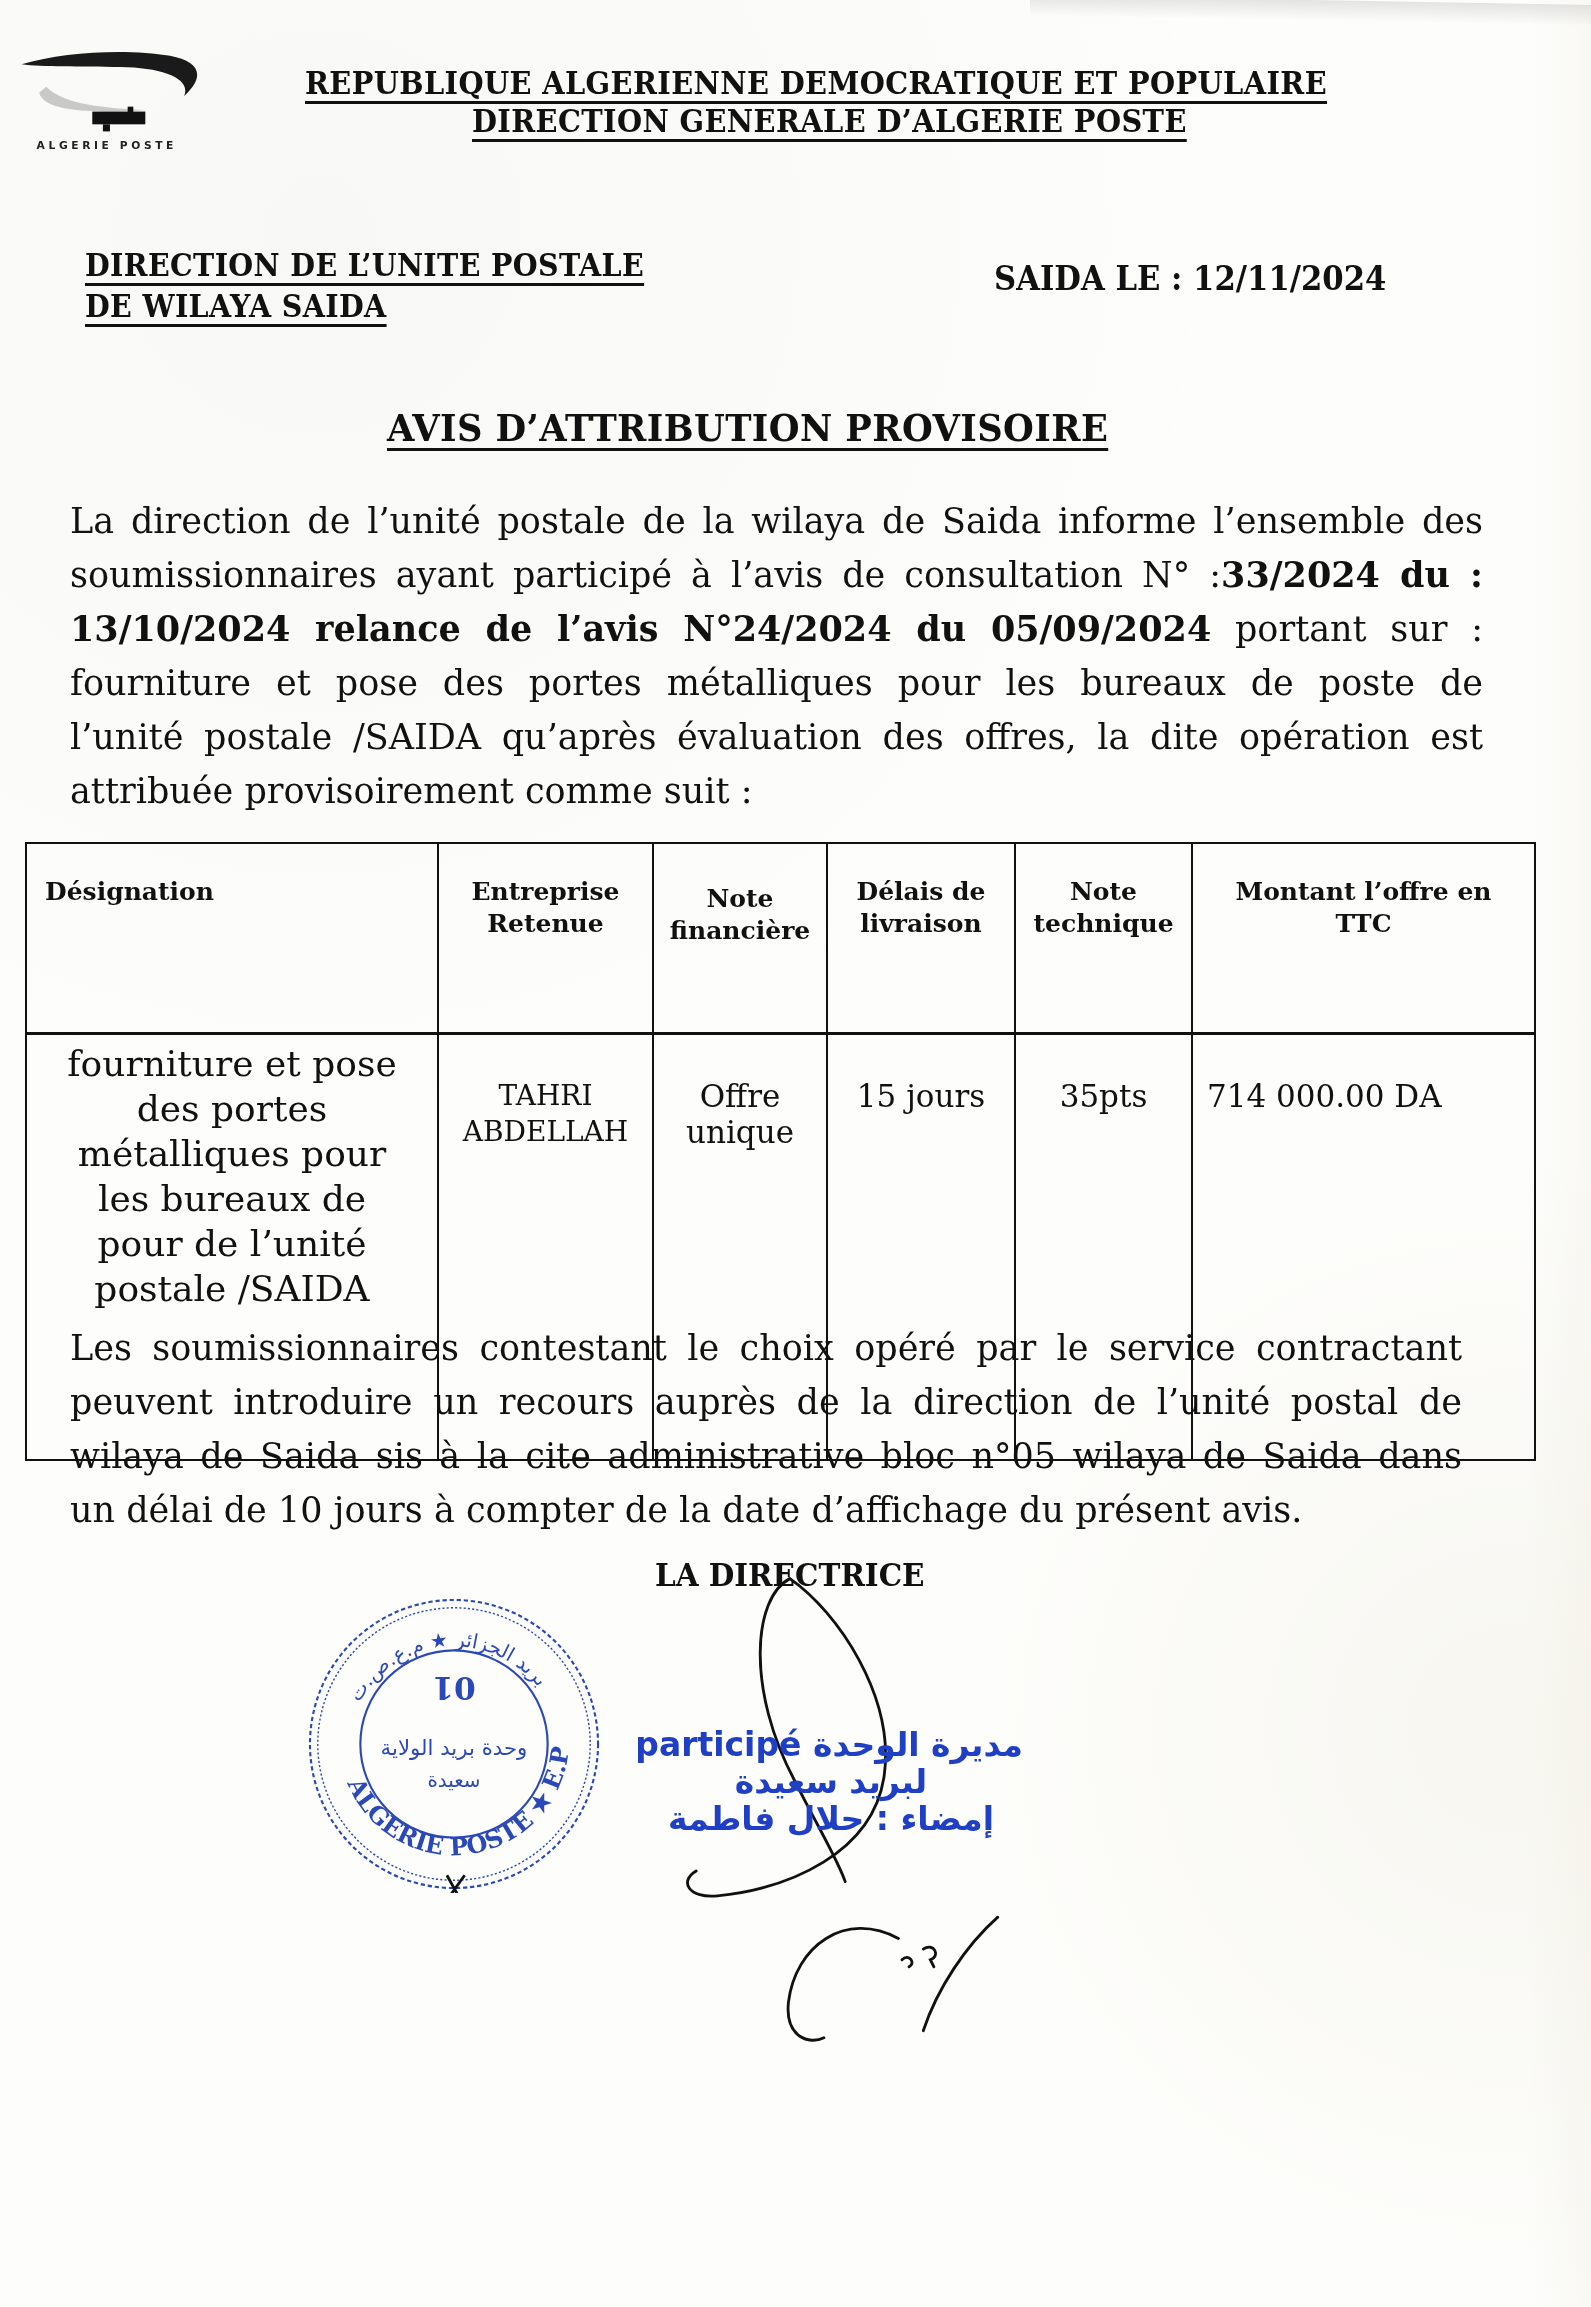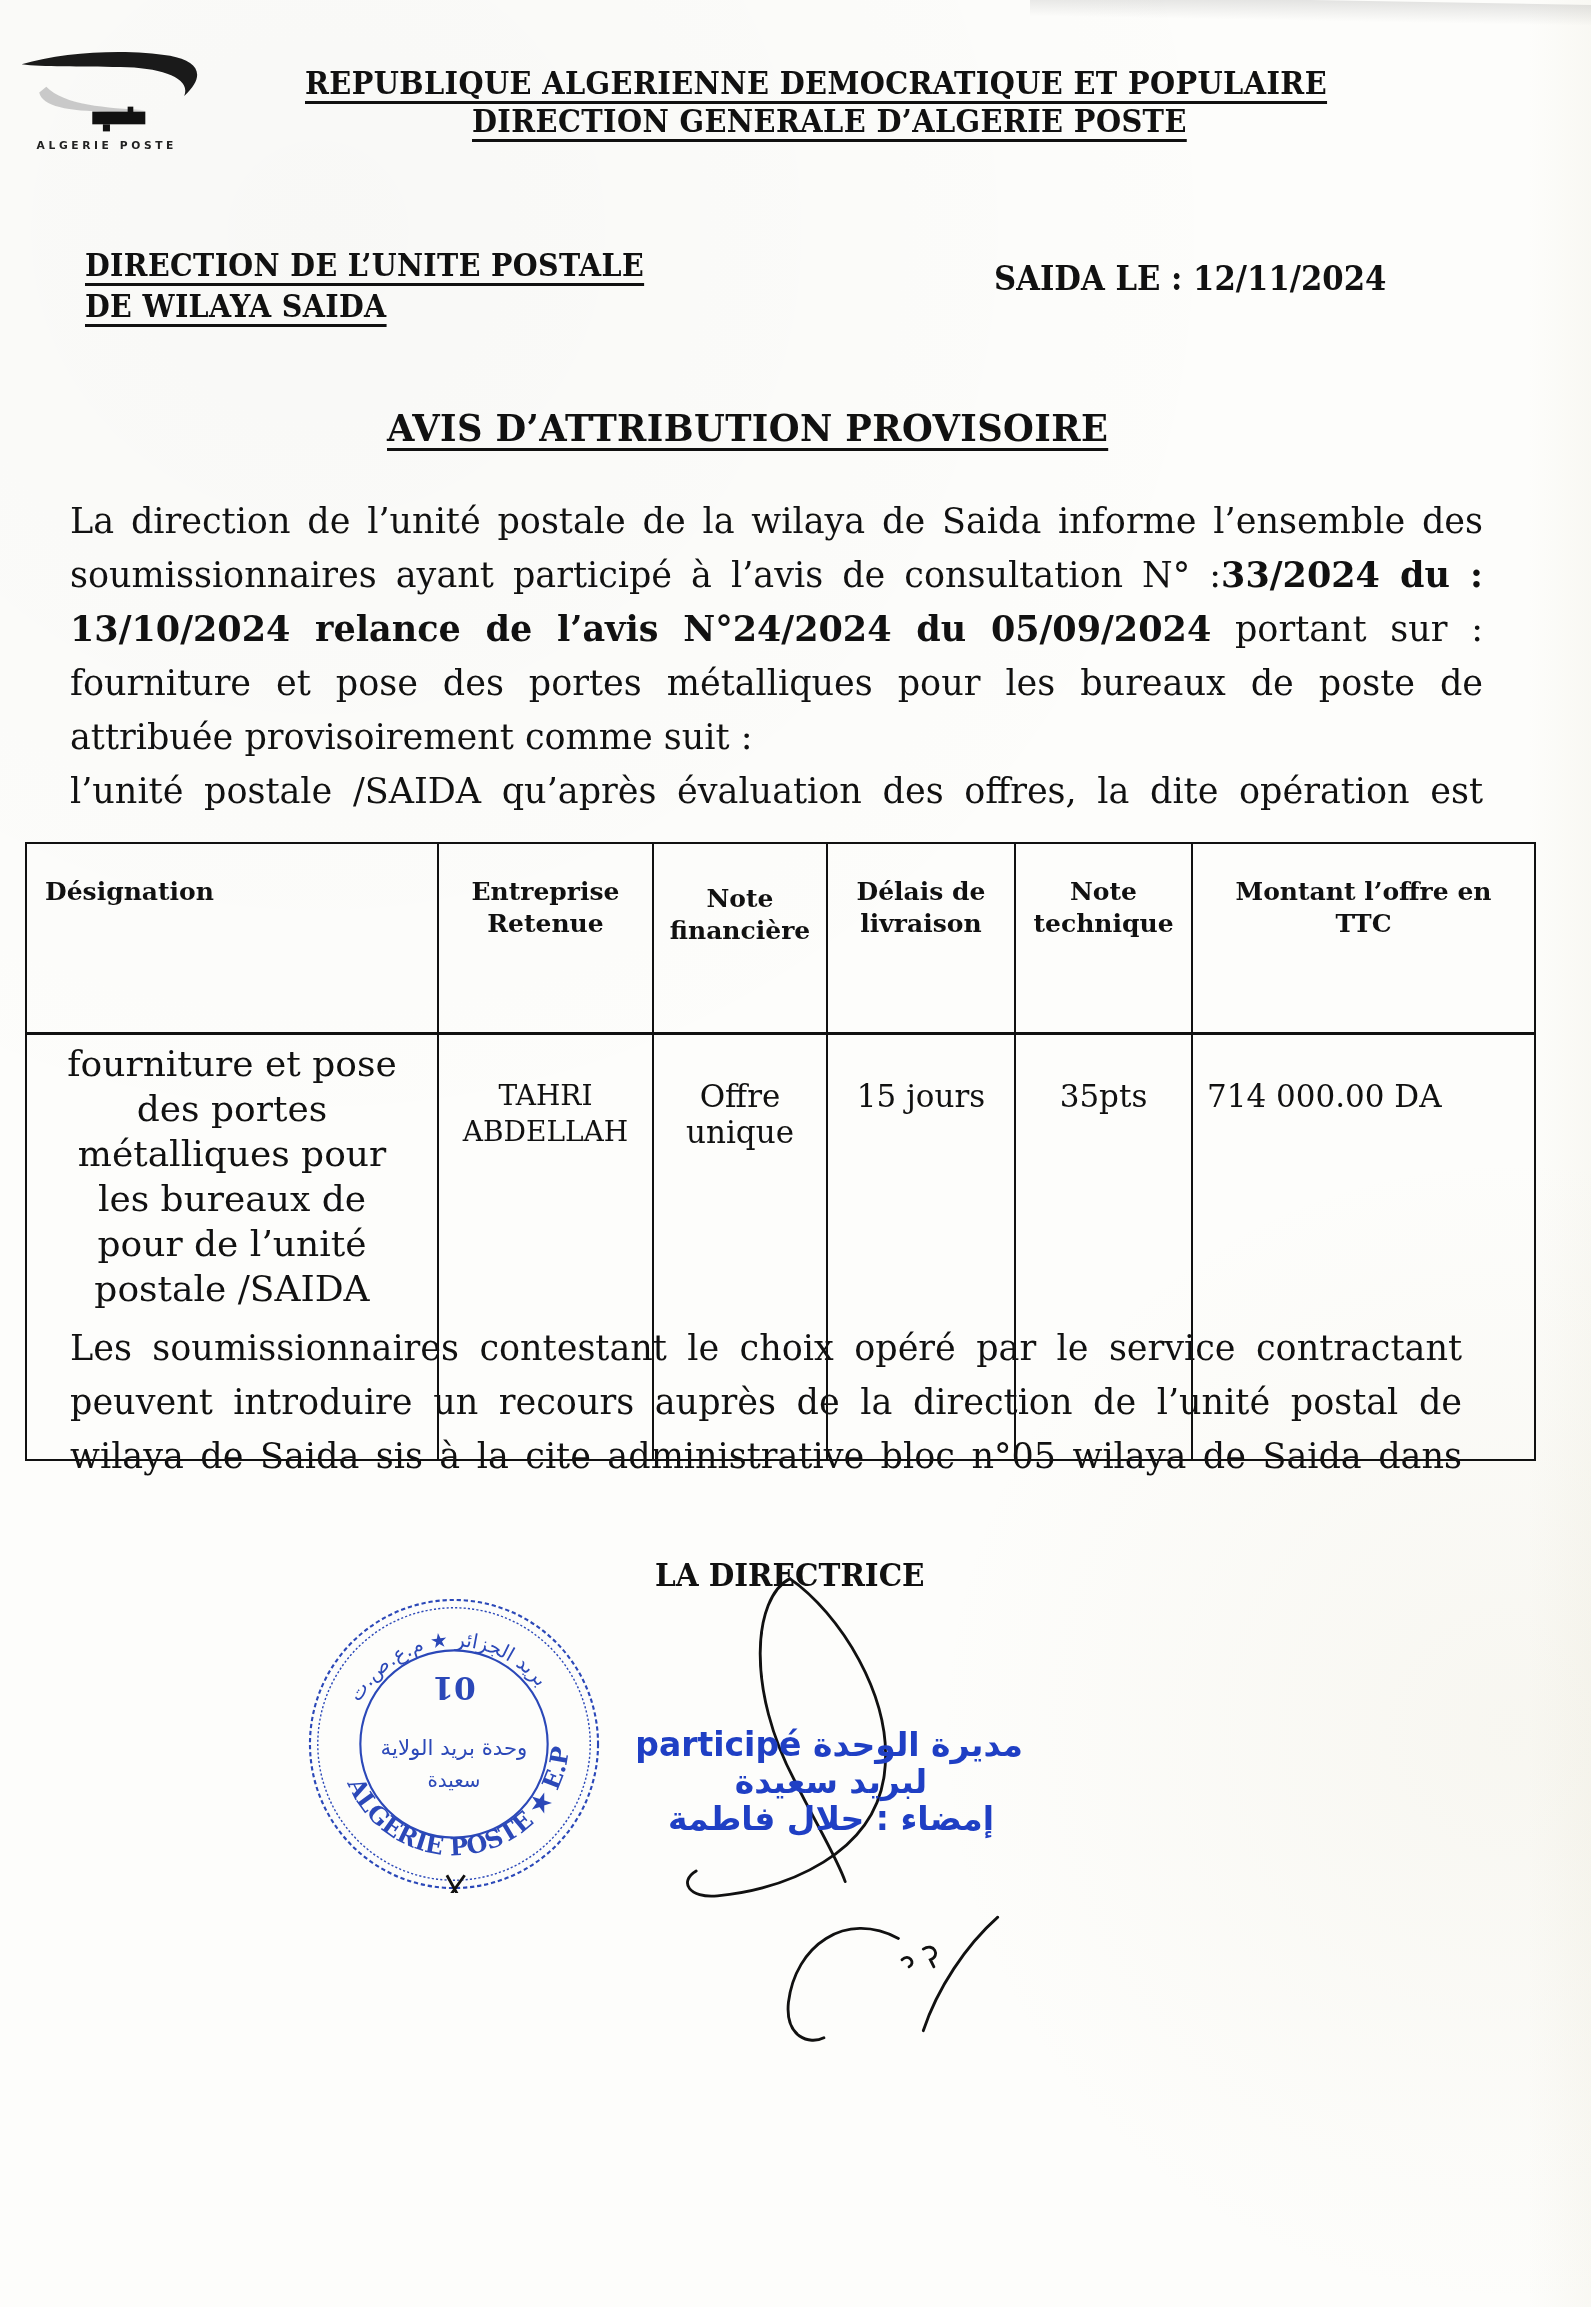--- a/index.html
+++ b/index.html
@@ -91,22 +91,22 @@
 <div id="dir2" class="abs hdr">DE WILAYA SAIDA</div>
 <div id="date-line" class="abs">SAIDA LE : 12/11/2024</div>
 
 <div id="title" class="abs hdr">AVIS D’ATTRIBUTION PROVISOIRE</div>
 
 <div id="intro" class="para">
   <span class="line">La direction de l’unité postale de la wilaya de Saida informe l’ensemble des</span>
   <span class="line"><span>soumissionnaires ayant participé à l’avis de consultation N° :</span><b class="bold">33/2024 du :</b></span>
   <span class="line"><b class="bold">13/10/2024 relance de l’avis N°24/2024 du 05/09/2024</b><span> portant sur :</span></span>
   <span class="line">fourniture et pose des portes métalliques pour les bureaux de poste de</span>
+  <span class="line">l’unité postale /SAIDA qu’après évaluation des offres, la dite opération est</span>
   <span class="line last">attribuée provisoirement comme suit :</span>
-  <span class="line">l’unité postale /SAIDA qu’après évaluation des offres, la dite opération est</span>
 </div>
 
 <table id="award-table">
   <colgroup>
     <col style="width:412px">
       <col style="width:215px">
       <col style="width:174px">
     <col style="width:188px">
       <col style="width:177px">
       <col style="width:343px">
@@ -135,20 +135,21 @@
     <td>35pts</td>
     <td class="amount">714 000.00 DA</td>
   </tr>
 </tbody>
   </table>
 
 <div id="closing" class="para" style="width:1392px;">
   <span class="line">Les soumissionnaires contestant le choix opéré par le service contractant</span>
   <span class="line">peuvent introduire un recours auprès de la direction de l’unité postal de</span>
   <span class="line">wilaya de Saida sis à la cite administrative bloc n°05 wilaya de Saida dans</span>
+  <span class="line last">un délai de 10 jours à compter de la date d’affichage du présent avis.</span>
 </div>
 
 <div id="directrice" class="abs">LA DIRECTRICE</div>
 
 <div id="stamp" class="abs">
   <svg width="298" height="298" viewBox="0 0 420 420">
     <g fill="none" stroke="#2b48b8">
       <circle cx="210" cy="210" r="203" stroke-width="3" stroke-dasharray="6 4"></circle>
       <circle cx="210" cy="210" r="192" stroke-width="2" stroke-dasharray="3 3"></circle>
       <circle cx="210" cy="210" r="132" stroke-width="3"></circle>

